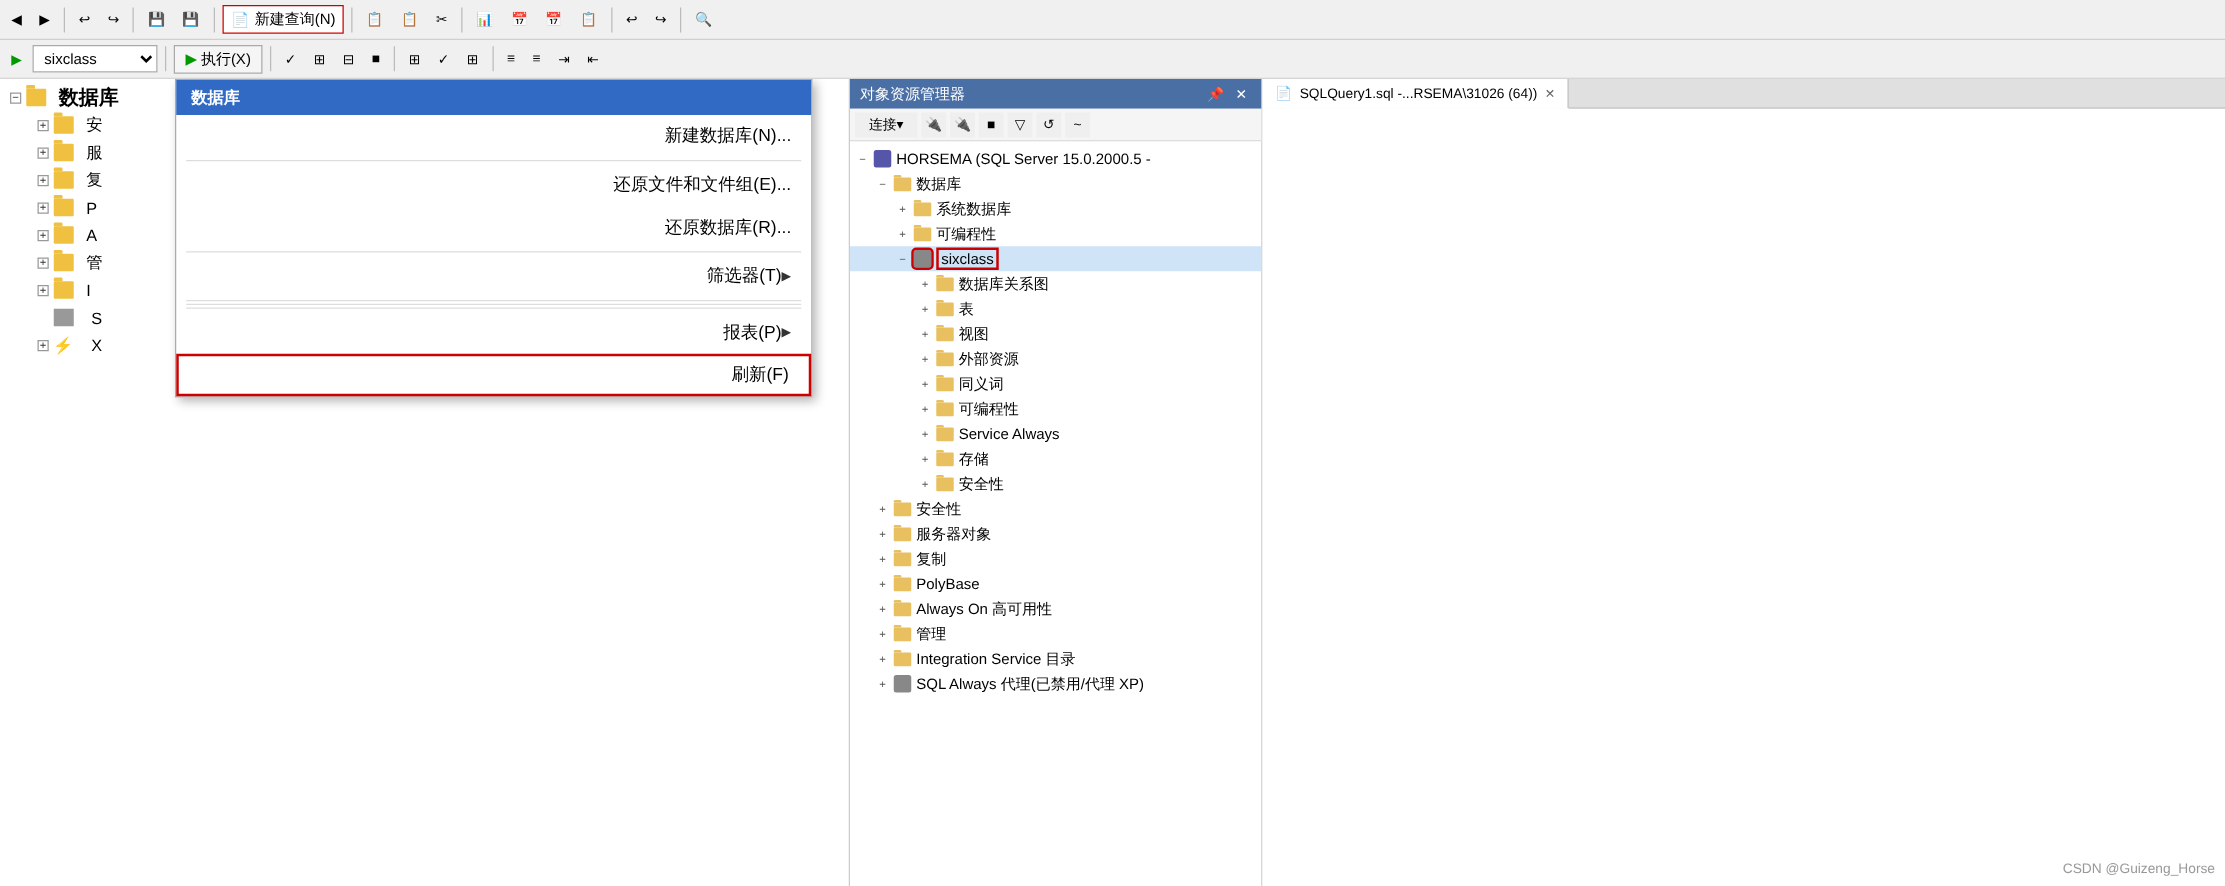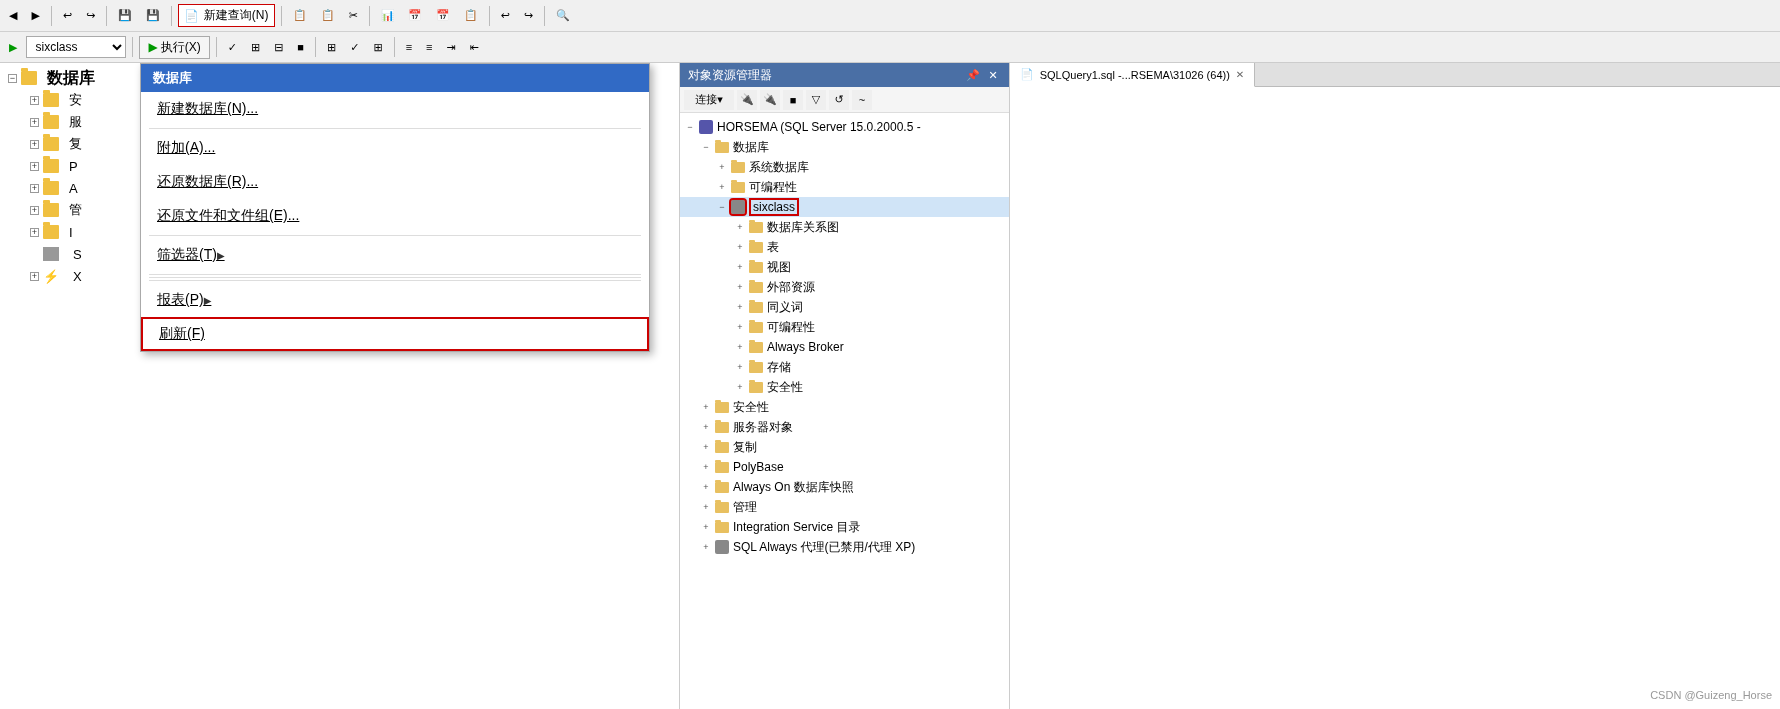--- a/index.html
+++ b/index.html
@@ -185,24 +185,23 @@
       height: 28px;
       display: flex;
       align-items: center;
     }
 
     .context-menu-item {
       padding: 6px 16px;
       cursor: pointer;
       display: flex;
       align-items: center;
-      justify-content: flex-start;
+      justify-content: flex-end;
       height: 34px;
       font-size: 14px;
-      text-decoration: underline;
     }
 
     .context-menu-item.highlighted {
       background: #ffffcc;
     }
 
     .context-menu-item.outlined {
       border: 2px solid #cc0000;
     }
 
@@ -531,30 +530,27 @@
       <div class="context-menu-header">
         <span>数据库</span>
       </div>
 
       <div class="context-menu-item">
         <span>新建数据库(N)...</span>
       </div>
 
       <div class="context-menu-separator"></div>
 
+
       <div class="context-menu-item">
-        <span>附加(A)...</span>
+        <span>还原文件和文件组(E)...</span>
       </div>
 
       <div class="context-menu-item">
         <span>还原数据库(R)...</span>
-      </div>
-
-      <div class="context-menu-item">
-        <span>还原文件和文件组(E)...</span>
       </div>
 
       <div class="context-menu-separator"></div>
 
       <div class="context-menu-item">
         <span>筛选器(T)</span>
         <span class="submenu-arrow">▶</span>
       </div>
 
       <div class="context-menu-separator"></div>
@@ -686,21 +682,21 @@
             <span class="folder-small"></span>
           </span>
           <span class="tree-label">可编程性</span>
         </div>
 
         <div class="tree-node" style="padding-left:52px;">
           <span class="tree-toggle">+</span>
           <span class="tree-icon">
             <span class="folder-small"></span>
           </span>
-          <span class="tree-label">Always Broker</span>
+          <span class="tree-label">Service Always</span>
         </div>
 
         <div class="tree-node" style="padding-left:52px;">
           <span class="tree-toggle">+</span>
           <span class="tree-icon">
             <span class="folder-small"></span>
           </span>
           <span class="tree-label">存储</span>
         </div>
 
@@ -742,21 +738,21 @@
             <span class="folder-small"></span>
           </span>
           <span class="tree-label">PolyBase</span>
         </div>
 
         <div class="tree-node" style="padding-left:18px;">
           <span class="tree-toggle">+</span>
           <span class="tree-icon">
             <span class="folder-small"></span>
           </span>
-          <span class="tree-label">Always On 数据库快照</span>
+          <span class="tree-label">Always On 高可用性</span>
         </div>
 
         <div class="tree-node" style="padding-left:18px;">
           <span class="tree-toggle">+</span>
           <span class="tree-icon">
             <span class="folder-small"></span>
           </span>
           <span class="tree-label">管理</span>
         </div>
 

